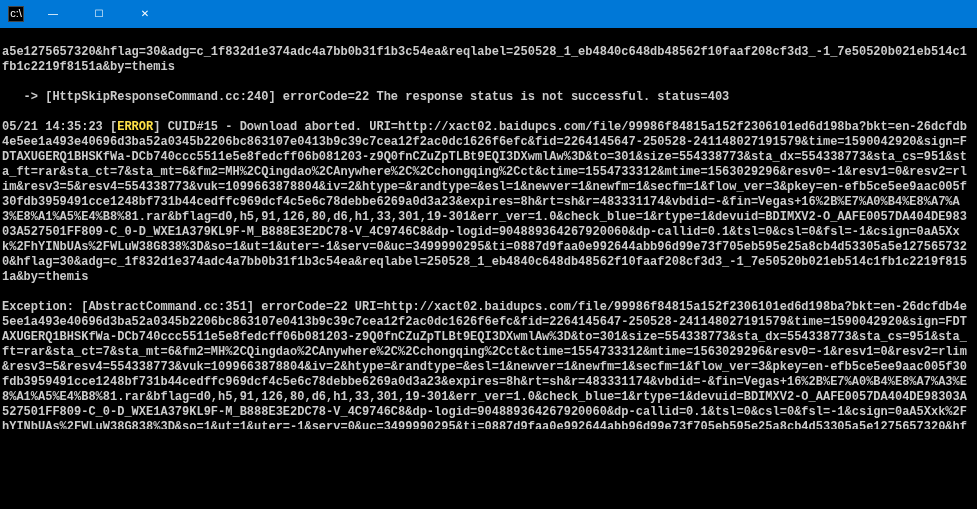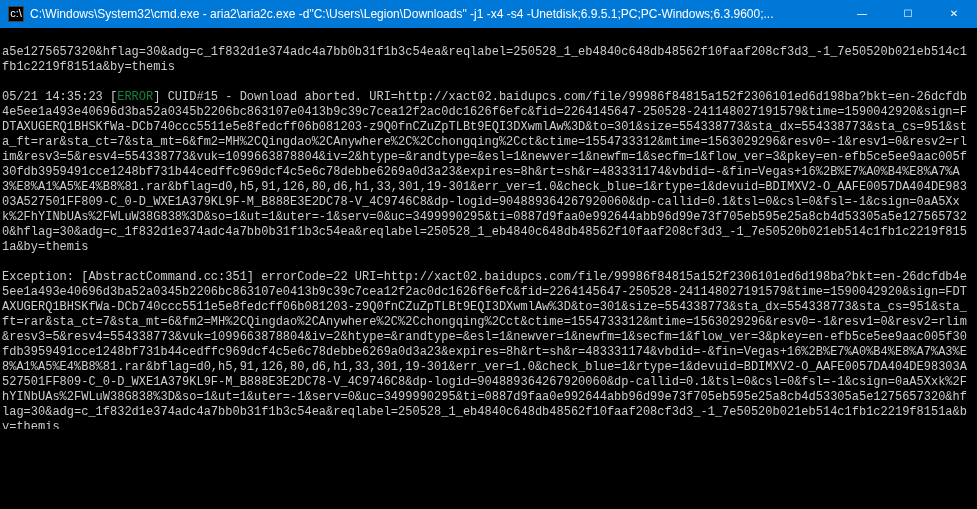--- a/index.html
+++ b/index.html
@@ -50,47 +50,48 @@
 
   .terminal {
     width: 977px;
     height: 401px;
     background: #000;
     padding: 2px 4px 2px 2px;
     white-space: pre-wrap;
     word-break: break-all;
     overflow: hidden;
     position: relative;
+    font-weight: bold;
   }
   .line { display: block; }
   .c-white  { color: #cccccc; }
-  .c-red    { color: #15803d; }
+  .c-red    { color: #fde047; }
   .c-green  { color: #16c60c; }
   .arrow {
     position: absolute;
     left: 265px;
     top: 398px;
     pointer-events: none;
   }
 </style>
 </head>
 <body>
 
 <div class="titlebar">
   <span class="tb-icon">c:\</span>
-  <span class="title">C:\Windows\System32\cmd.exe - aria2\aria2c.exe  -d"C:\Users\Legion\Downloads" -j1 -x4 -s4 -Unetdisk;6.9.5.1;PC;PC-Windows;6.3.9600;...</span>
   <div class="win-controls">
     <div class="win-btn">—</div>
     <div class="win-btn">☐</div>
     <div class="win-btn close">✕</div>
   </div>
 </div>
 
 <div class="terminal">
 <span class="line c-white">a5e1275657320&amp;hflag=30&amp;adg=c_1f832d1e374adc4a7bb0b31f1b3c54ea&amp;reqlabel=250528_1_eb4840c648db48562f10faaf208cf3d3_-1_7e50520b021eb514c1fb1c2219f8151a&amp;by=themis</span>
+<span class="line c-white">   -&gt; [HttpSkipResponseCommand.cc:240] errorCode=22 The response status is not successful. status=403</span>
 <span class="line"><span class="c-white">05/21 14:35:23 [</span><span class="c-red">ERROR</span><span class="c-white">] CUID#15 - Download aborted. URI=http://xact02.baidupcs.com/file/99986f84815a152f2306101ed6d198ba?bkt=en-26dcfdb4e5ee1a493e40696d3ba52a0345b2206bc863107e0413b9c39c7cea12f2ac0dc1626f6efc&amp;fid=2264145647-250528-241148027191579&amp;time=1590042920&amp;sign=FDTAXUGERQ1BHSKfWa-DCb740ccc5511e5e8fedcff06b081203-z9Q0fnCZuZpTLBt9EQI3DXwmlAw%3D&amp;to=301&amp;size=554338773&amp;sta_dx=554338773&amp;sta_cs=951&amp;sta_ft=rar&amp;sta_ct=7&amp;sta_mt=6&amp;fm2=MH%2CQingdao%2CAnywhere%2C%2Cchongqing%2Cct&amp;ctime=1554733312&amp;mtime=1563029296&amp;resv0=-1&amp;resv1=0&amp;resv2=rlim&amp;resv3=5&amp;resv4=554338773&amp;vuk=1099663878804&amp;iv=2&amp;htype=&amp;randtype=&amp;esl=1&amp;newver=1&amp;newfm=1&amp;secfm=1&amp;flow_ver=3&amp;pkey=en-efb5ce5ee9aac005f30fdb3959491cce1248bf731b44cedffc969dcf4c5e6c78debbe6269a0d3a23&amp;expires=8h&amp;rt=sh&amp;r=483331174&amp;vbdid=-&amp;fin=Vegas+16%2B%E7%A0%B4%E8%A7%A3%E8%A1%A5%E4%B8%81.rar&amp;bflag=d0,h5,91,126,80,d6,h1,33,301,19-301&amp;err_ver=1.0&amp;check_blue=1&amp;rtype=1&amp;devuid=BDIMXV2-O_AAFE0057DA404DE98303A527501FF809-C_0-D_WXE1A379KL9F-M_B888E3E2DC78-V_4C9746C8&amp;dp-logid=904889364267920060&amp;dp-callid=0.1&amp;tsl=0&amp;csl=0&amp;fsl=-1&amp;csign=0aA5Xxk%2FhYINbUAs%2FWLuW38G838%3D&amp;so=1&amp;ut=1&amp;uter=-1&amp;serv=0&amp;uc=3499990295&amp;ti=0887d9faa0e992644abb96d99e73f705eb595e25a8cb4d53305a5e1275657320&amp;hflag=30&amp;adg=c_1f832d1e374adc4a7bb0b31f1b3c54ea&amp;reqlabel=250528_1_eb4840c648db48562f10faaf208cf3d3_-1_7e50520b021eb514c1fb1c2219f8151a&amp;by=themis</span></span>
 <span class="line c-white">Exception: [AbstractCommand.cc:351] errorCode=22 URI=http://xact02.baidupcs.com/file/99986f84815a152f2306101ed6d198ba?bkt=en-26dcfdb4e5ee1a493e40696d3ba52a0345b2206bc863107e0413b9c39c7cea12f2ac0dc1626f6efc&amp;fid=2264145647-250528-241148027191579&amp;time=1590042920&amp;sign=FDTAXUGERQ1BHSKfWa-DCb740ccc5511e5e8fedcff06b081203-z9Q0fnCZuZpTLBt9EQI3DXwmlAw%3D&amp;to=301&amp;size=554338773&amp;sta_dx=554338773&amp;sta_cs=951&amp;sta_ft=rar&amp;sta_ct=7&amp;sta_mt=6&amp;fm2=MH%2CQingdao%2CAnywhere%2C%2Cchongqing%2Cct&amp;ctime=1554733312&amp;mtime=1563029296&amp;resv0=-1&amp;resv1=0&amp;resv2=rlim&amp;resv3=5&amp;resv4=554338773&amp;vuk=1099663878804&amp;iv=2&amp;htype=&amp;randtype=&amp;esl=1&amp;newver=1&amp;newfm=1&amp;secfm=1&amp;flow_ver=3&amp;pkey=en-efb5ce5ee9aac005f30fdb3959491cce1248bf731b44cedffc969dcf4c5e6c78debbe6269a0d3a23&amp;expires=8h&amp;rt=sh&amp;r=483331174&amp;vbdid=-&amp;fin=Vegas+16%2B%E7%A0%B4%E8%A7%A3%E8%A1%A5%E4%B8%81.rar&amp;bflag=d0,h5,91,126,80,d6,h1,33,301,19-301&amp;err_ver=1.0&amp;check_blue=1&amp;rtype=1&amp;devuid=BDIMXV2-O_AAFE0057DA404DE98303A527501FF809-C_0-D_WXE1A379KL9F-M_B888E3E2DC78-V_4C9746C8&amp;dp-logid=904889364267920060&amp;dp-callid=0.1&amp;tsl=0&amp;csl=0&amp;fsl=-1&amp;csign=0aA5Xxk%2FhYINbUAs%2FWLuW38G838%3D&amp;so=1&amp;ut=1&amp;uter=-1&amp;serv=0&amp;uc=3499990295&amp;ti=0887d9faa0e992644abb96d99e73f705eb595e25a8cb4d53305a5e1275657320&amp;hflag=30&amp;adg=c_1f832d1e374adc4a7bb0b31f1b3c54ea&amp;reqlabel=250528_1_eb4840c648db48562f10faaf208cf3d3_-1_7e50520b021eb514c1fb1c2219f8151a&amp;by=themis</span>
 
 
 
   <svg class="arrow" width="60" height="60">
     <defs>
       <marker id="ah" markerWidth="6" markerHeight="6" refX="5" refY="3" orient="auto">
         <path d="M0,0 L6,3 L0,6 Z" fill="#e74856"></path>
       </marker>

